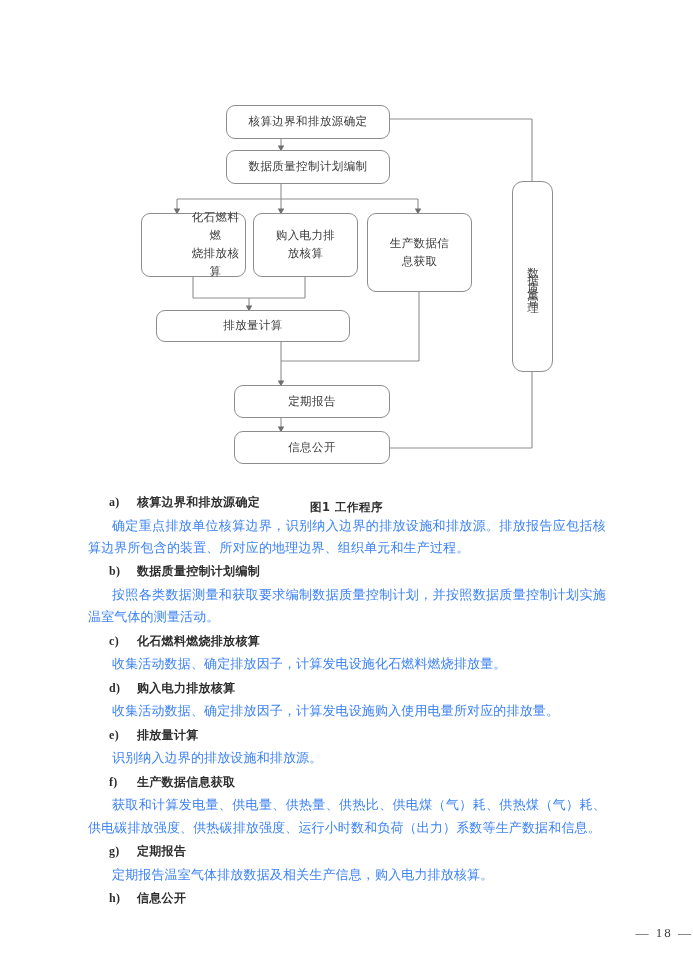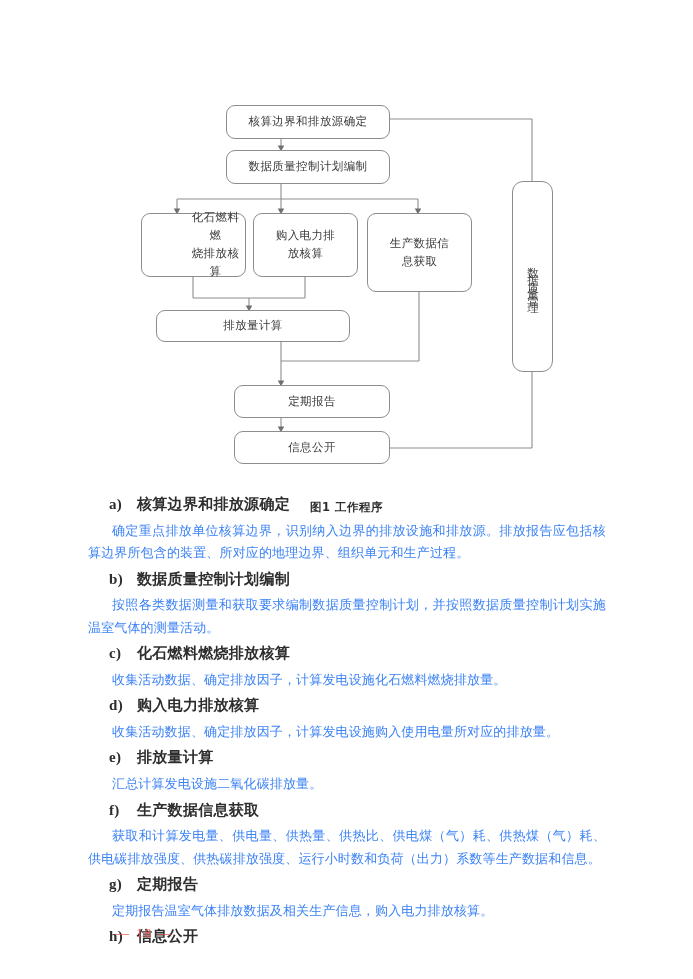--- a/index.html
+++ b/index.html
@@ -80,21 +80,21 @@
 
   
   #body-text {
     position: absolute;
     left: 88px;
     top: 492px;
     width: 520px;
   }
   .item-head {
     font-family: "DejaVu Sans", "Liberation Sans", sans-serif;
-    font-size: 15px;
+    font-size: 12px;
     font-weight: bold;
     color: #2e2e2e;
     margin: 0 0 2px 0;
     padding-left: 21px;
     line-height: 1.72;
     letter-spacing: .3px;
   }
   .item-head .marker {
     display: inline-block;
     width: 28px;
@@ -111,26 +111,26 @@
     text-align: justify;
     letter-spacing: .15px;
   }
 
   
   #page-footer {
     position: absolute;
     left: 0;
     bottom: 38px;
     width: 693px;
-    text-align: left;
+    text-align: right;
     padding-left: 116px;
     box-sizing: border-box;
     font-family: "Liberation Serif", serif;
     font-size: 13px;
-    color: #ef4444;
+    color: #404040;
     letter-spacing: 2px;
   }
 </style>
 </head>
 <body>
 
 <div id="figure">
 
   <svg width="693" height="470">
     <defs>
@@ -228,21 +228,21 @@
   <p class="para">收集活动数据、确定排放因子，计算发电设施化石燃料燃烧排放量。</p>
 
   <p class="item-head">
     <span class="marker">d)</span><span>购入电力排放核算</span>
   </p>
   <p class="para">收集活动数据、确定排放因子，计算发电设施购入使用电量所对应的排放量。</p>
 
   <p class="item-head">
     <span class="marker">e)</span><span>排放量计算</span>
   </p>
-  <p class="para">汇总计算发电设施二氧化碳排放量。</p>
+  <p class="para">识别纳入边界的排放设施和排放源。</p>
 
   <p class="item-head">
     <span class="marker">f)</span><span>生产数据信息获取</span>
   </p>
   <p class="para">获取和计算发电量、供电量、供热量、供热比、供电煤（气）耗、供热煤（气）耗、供电碳排放强度、供热碳排放强度、运行小时数和负荷（出力）系数等生产数据和信息。</p>
 
   <p class="item-head">
     <span class="marker">g)</span><span>定期报告</span>
   </p>
   <p class="para">定期报告温室气体排放数据及相关生产信息，购入电力排放核算。</p>

